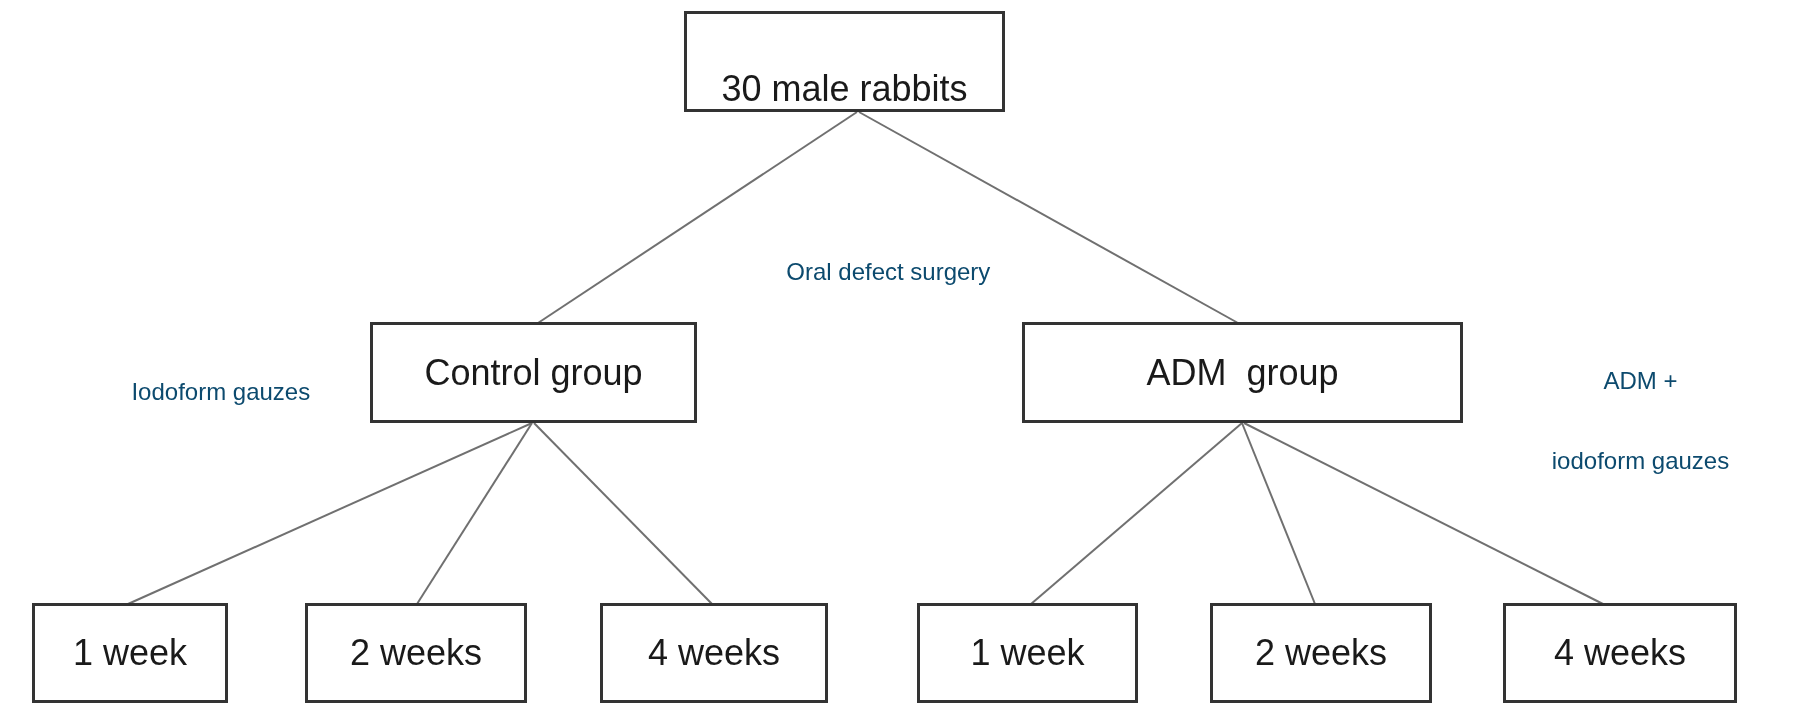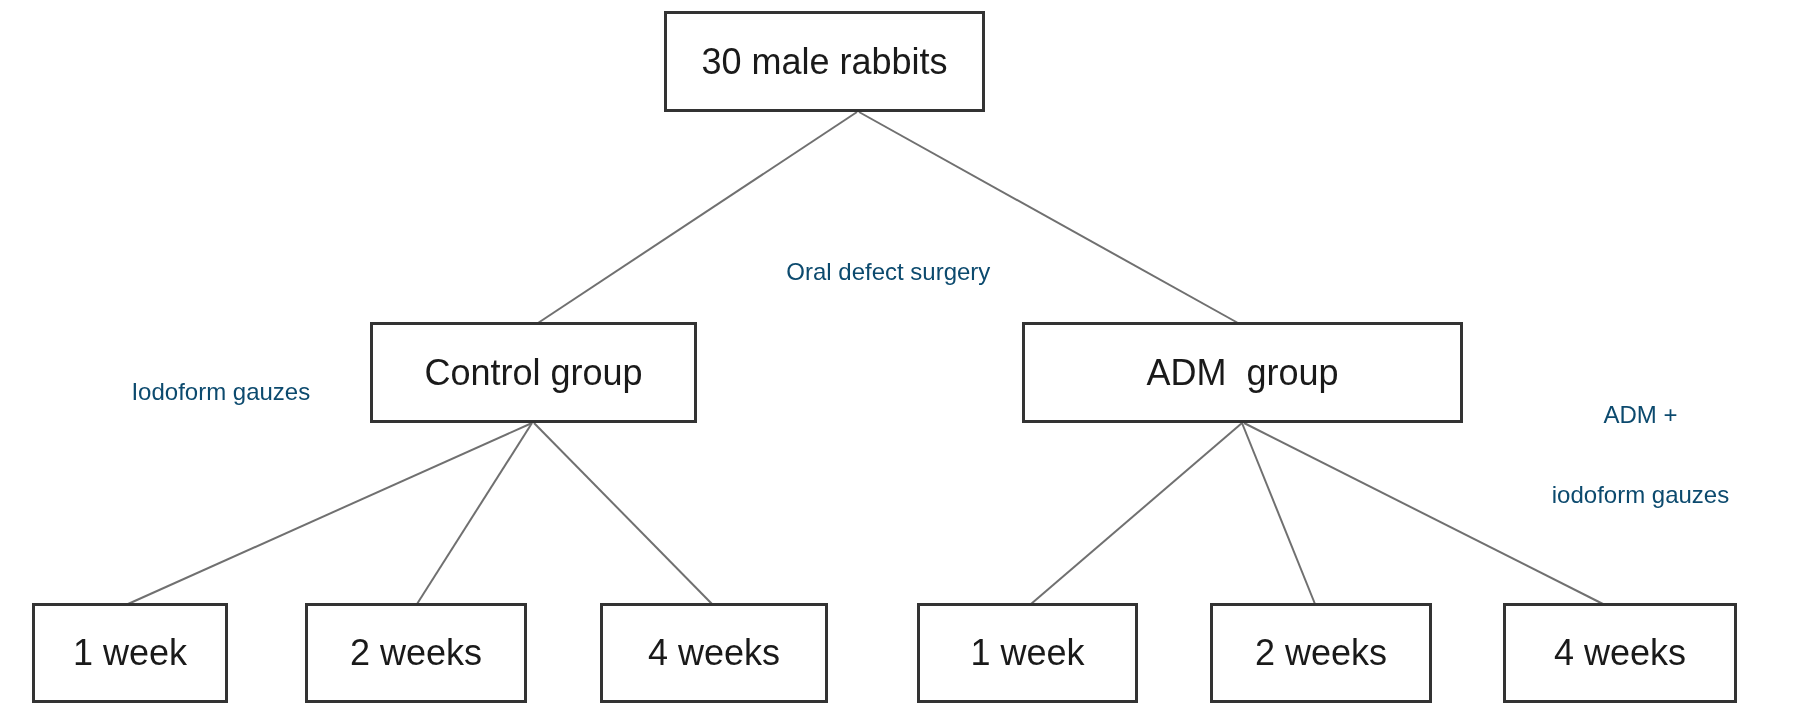--- a/index.html
+++ b/index.html
@@ -48,41 +48,41 @@
     <line x1="857" y1="112" x2="538" y2="323" stroke="#707070" stroke-width="2"></line>
     <line x1="859" y1="112" x2="1238" y2="323" stroke="#707070" stroke-width="2"></line>
     <line x1="532" y1="423" x2="128" y2="604" stroke="#707070" stroke-width="2"></line>
     <line x1="532" y1="423" x2="417" y2="604" stroke="#707070" stroke-width="2"></line>
     <line x1="534" y1="423" x2="712" y2="604" stroke="#707070" stroke-width="2"></line>
     <line x1="1242" y1="423" x2="1031" y2="604" stroke="#707070" stroke-width="2"></line>
     <line x1="1242" y1="423" x2="1315" y2="604" stroke="#707070" stroke-width="2"></line>
     <line x1="1244" y1="423" x2="1603" y2="604" stroke="#707070" stroke-width="2"></line>
   </svg>
 
-  <div class="node" style="left:664px; top:11px; width:321px; height:101px;">
+  <div class="node" style="left:684px; top:11px; width:321px; height:101px;align-items:flex-end;">
     <span>30 male rabbits</span>
   </div>
 
   <div class="float-label centered" style="left:705px; top:232px; width:340px;">
     <span>Oral defect surgery</span>
   </div>
 
   <div class="float-label centered" style="left:55px; top:352px; width:305px;">
     <span>Iodoform gauzes</span>
   </div>
 
   <div class="node" style="left:1022px; top:322px; width:441px; height:101px;">
     <span>ADM  group</span>
   </div>
 
   <div class="node" style="left:370px; top:322px; width:327px; height:101px;">
     <span>Control group</span>
   </div>
 
-  <div class="float-label centered" style="left:1488px; top:348px; width:305px;">
+  <div class="float-label centered" style="left:1488px; top:314px; width:305px;">
     <div>ADM +</div>
     <div>iodoform gauzes</div>
   </div>
 
   <div class="node" style="left:32px; top:603px; width:196px; height:100px;">
     <span>1 week</span>
   </div>
   <div class="node" style="left:305px; top:603px; width:222px; height:100px;">
     <span>2 weeks</span>
   </div>

